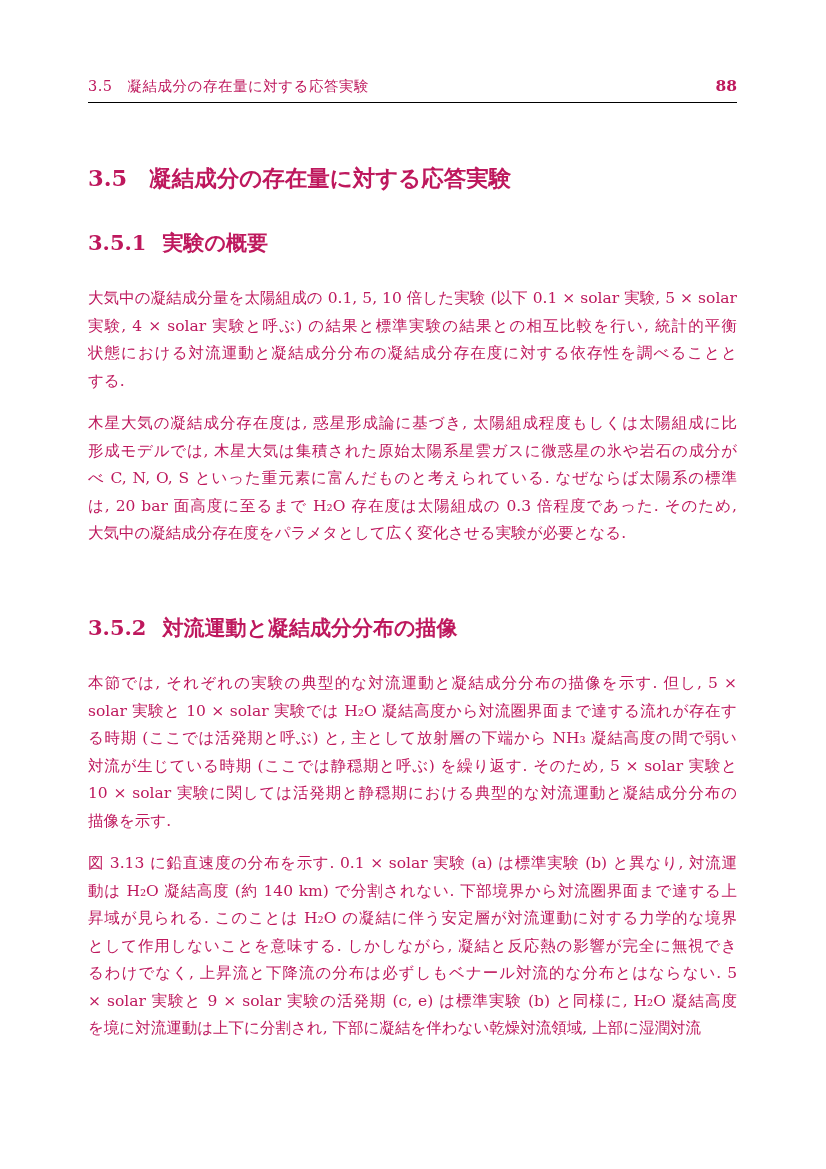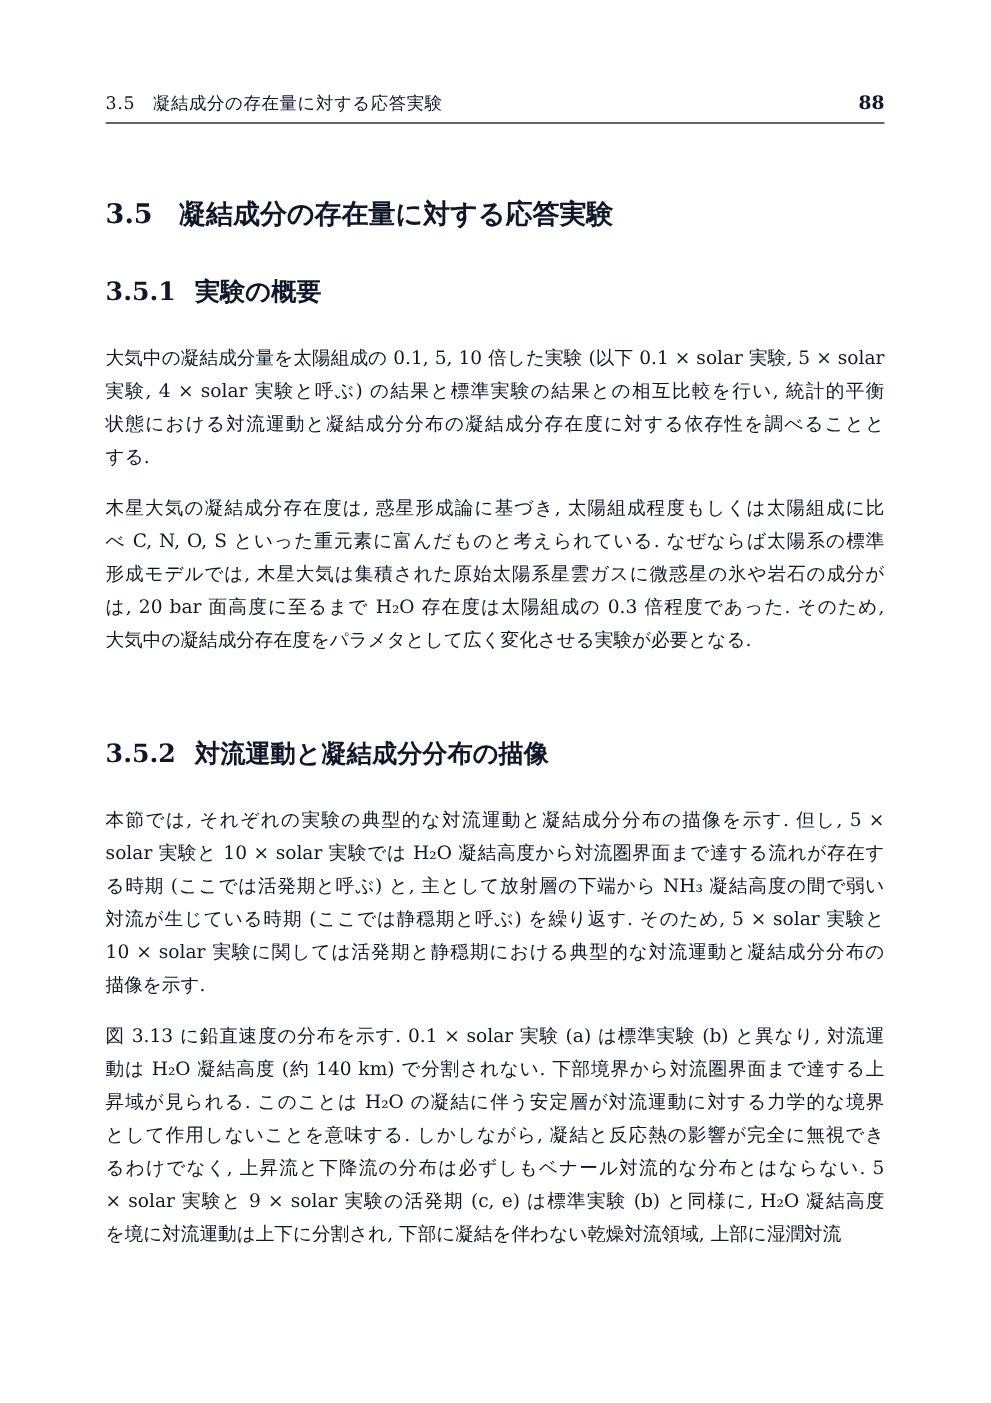--- a/index.html
+++ b/index.html
@@ -5,21 +5,21 @@
   html, body {
     margin: 0;
     padding: 0;
     background: #ffffff;
   }
   .page {
     position: relative;
     width: 826px;
     height: 1169px;
     background: #ffffff;
-    color: #0f172a;
+    color: #be185d;
     font-family: "DejaVu Serif", "Liberation Serif", serif;
     overflow: hidden;
   }
   
   .running-header {
     position: absolute;
     left: 88px;
     top: 76px;
     width: 649px;
     display: flex;
@@ -110,22 +110,22 @@
 
   <div class="para" id="para-1">
       <div class="text-line">大気中の凝結成分量を太陽組成の 0.1, 5, 10 倍した実験 (以下 0.1 × solar 実験, 5 × solar</div>
       <div class="text-line">実験, 4 × solar 実験と呼ぶ) の結果と標準実験の結果との相互比較を行い, 統計的平衡</div>
       <div class="text-line">状態における対流運動と凝結成分分布の凝結成分存在度に対する依存性を調べることと</div>
       <div class="text-line last">する.</div>
     </div>
 
   <div class="para" id="para-2">
       <div class="text-line">木星大気の凝結成分存在度は, 惑星形成論に基づき, 太陽組成程度もしくは太陽組成に比</div>
+      <div class="text-line">形成モデルでは, 木星大気は集積された原始太陽系星雲ガスに微惑星の氷や岩石の成分が</div>
       <div class="text-line">べ C, N, O, S といった重元素に富んだものと考えられている. なぜならば太陽系の標準</div>
-      <div class="text-line">形成モデルでは, 木星大気は集積された原始太陽系星雲ガスに微惑星の氷や岩石の成分が</div>
       <div class="text-line">は, 20 bar 面高度に至るまで H₂O 存在度は太陽組成の 0.3 倍程度であった. そのため,</div>
       <div class="text-line last">大気中の凝結成分存在度をパラメタとして広く変化させる実験が必要となる.</div>
     </div>
 
   <h2 class="subsection-title" id="subsection-convection">
     <span class="sec-num">3.5.2</span><span>対流運動と凝結成分分布の描像</span>
   </h2>
 
   <div class="para" id="para-3">
       <div class="text-line">本節では, それぞれの実験の典型的な対流運動と凝結成分分布の描像を示す. 但し, 5 ×</div>

